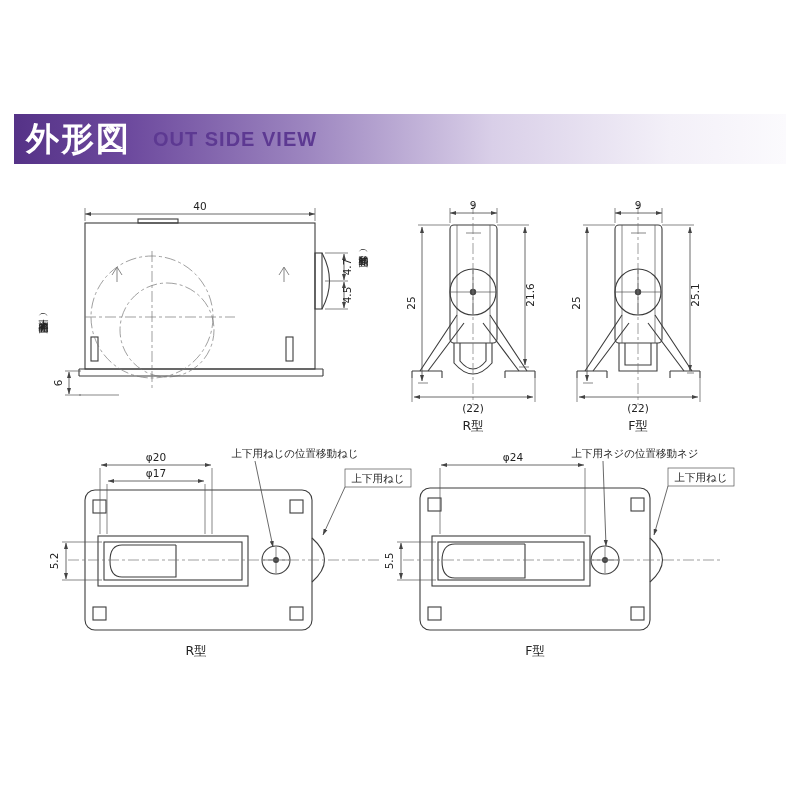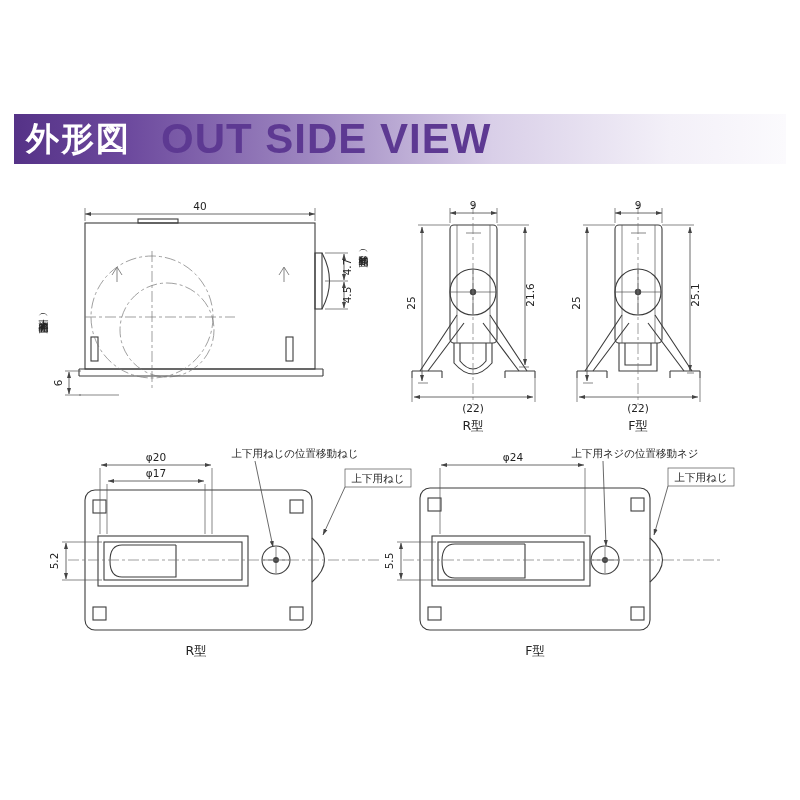--- a/index.html
+++ b/index.html
@@ -1,23 +1,23 @@
 <!DOCTYPE html>
 <html><head>
 <meta charset="utf-8">
 <style>
   html,body{margin:0;padding:0;background:#fff;}
   .page{position:relative;width:800px;height:800px;background:#ffffff;overflow:hidden;
         font-family:"Liberation Sans","DejaVu Sans",sans-serif;}
   
   .hdr{position:absolute;left:14px;top:114px;width:772px;height:50px;
        background:linear-gradient(90deg,#553287 0%,#6d4a9e 15%,#9d86c0 38%,#d9cfe8 62%,#f3f0f8 85%,#fbfafd 100%);
-       display:flex;align-items:center;gap:30px;padding-left:12px;box-sizing:border-box;}
+       display:flex;align-items:center;gap:22px;padding-left:12px;box-sizing:border-box;}
   .hdr .jp{color:#ffffff;font-size:33px;font-weight:bold;letter-spacing:2px;}
-  .hdr .en{color:#5d3992;font-size:42px;font-weight:bold;letter-spacing:1px;}
+  .hdr .en{color:#5d3992;font-size:20px;font-weight:bold;letter-spacing:1px;}
   
   svg{position:absolute;overflow:visible;}
   .s{stroke:#3d3d3d;stroke-width:1.1;fill:none;}
   .t{stroke:#555;stroke-width:0.7;fill:none;}
   .cl{stroke:#777;stroke-width:0.7;fill:none;stroke-dasharray:11 3 3 3;}
   .d{stroke:#444;stroke-width:0.8;fill:none;}
   svg text{font:10.5px "DejaVu Sans",sans-serif;fill:#222;stroke:none;}
   svg text.big{font-size:12.5px;}
   .jlabel{position:absolute;writing-mode:vertical-rl;text-orientation:mixed;
           font-size:10px;color:#222;letter-spacing:1px;line-height:1;}

